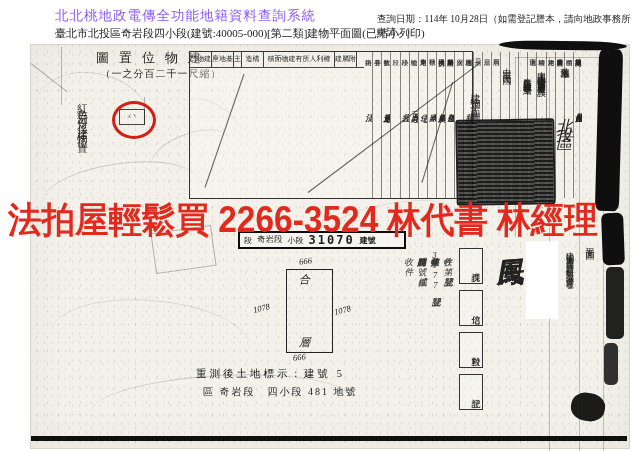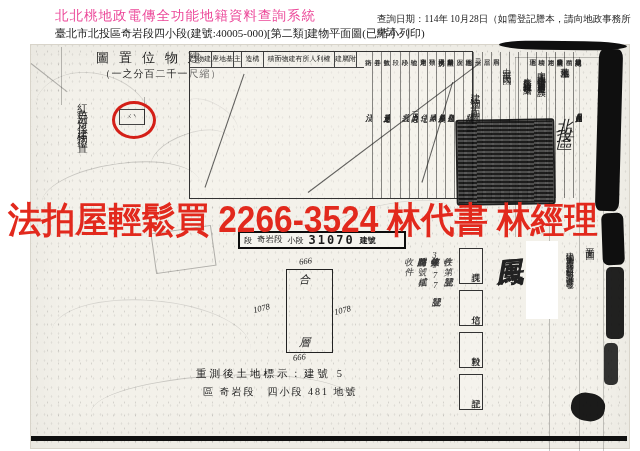--- a/index.html
+++ b/index.html
@@ -1,19 +1,19 @@
 <!DOCTYPE html>
 <html><head>
 <meta charset="utf-8">
 <style>
   html,body{margin:0;padding:0;background:#fff;}
   #stage{position:relative;width:640px;height:451px;background:#ffffff;overflow:hidden;
          font-family:"Liberation Serif","DejaVu Serif",serif;color:#1c1c1c;}
   
-  .sys-title{position:absolute;left:55px;top:7px;font-size:13.5px;letter-spacing:1px;color:#ec4899;}
+  .sys-title{position:absolute;left:55px;top:7px;font-size:13.5px;letter-spacing:1px;color:#8b5cf6;}
   .qdate{position:absolute;left:377px;top:13px;font-size:9.5px;color:#222;}
   .doc-title{position:absolute;left:55px;top:26px;font-size:11px;color:#1a1a1a;}
   
   #paper{position:absolute;left:30px;top:44px;width:598px;height:403px;background:#f3f1ea;
          border:1px solid #d8d4ca;box-shadow:inset 0 0 50px rgba(0,0,0,.05);
          background-image:radial-gradient(rgba(0,0,0,.13) .6px, transparent 1px),
                           radial-gradient(rgba(0,0,0,.08) .6px, transparent 1.1px);
          background-size:11px 13px,7px 9px;background-position:0 0,3px 5px;}
   .v{writing-mode:vertical-rl;text-orientation:upright;}
   .rtl{unicode-bidi:bidi-override;direction:rtl;}

